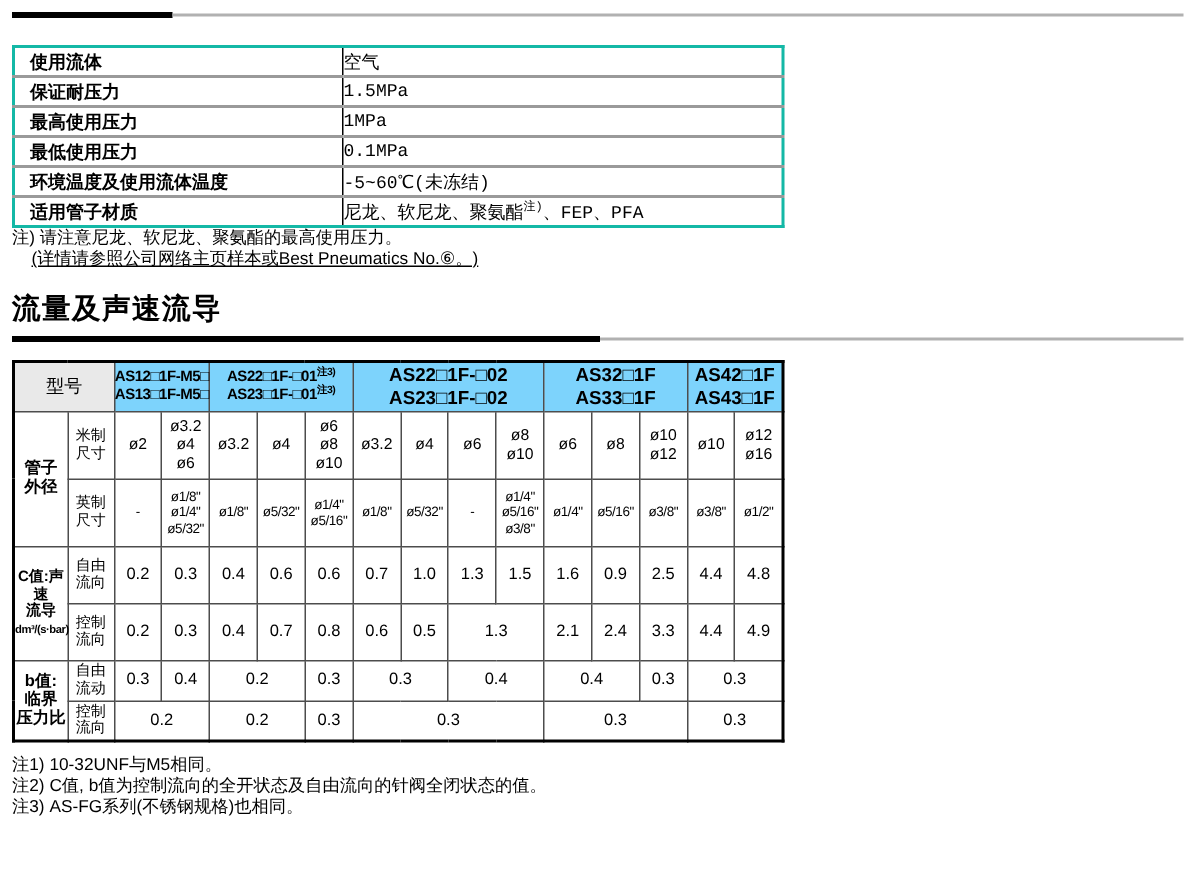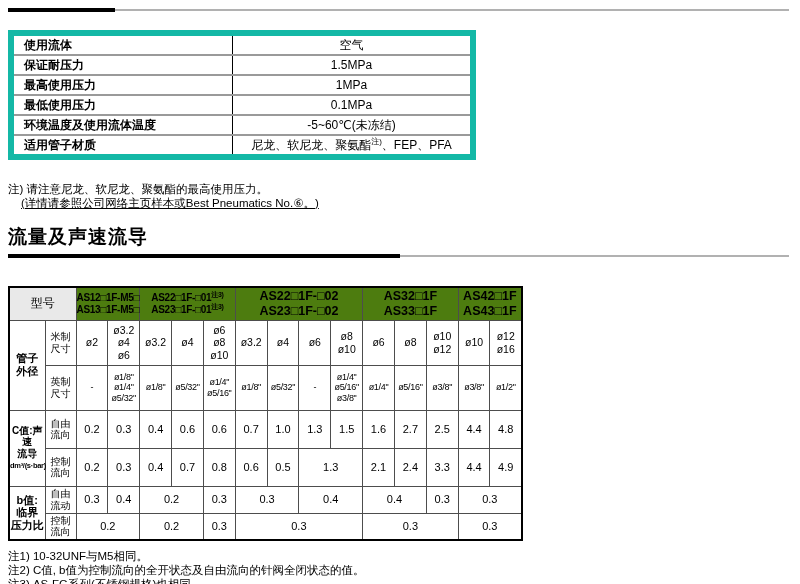--- a/index.html
+++ b/index.html
@@ -11,45 +11,45 @@
   .page{padding:3px 0 0 8px;}
 
   
   .sec-title{font-size:19px;font-weight:bold;letter-spacing:1px;line-height:24px;}
   .rule{display:flex;width:781px;margin-top:5px;}
   .rule-b{height:4px;background:#000;}
   .rule-g{flex:1;height:2px;background:#b1b1b1;margin-top:1px;}
 
   
   table{border-collapse:collapse;}
-  .spec{width:468px;border:6px solid #14b8a6;margin-top:18px;table-layout:fixed;}
+  .spec{width:515px;border:2px solid #14b8a6;margin-top:18px;table-layout:fixed;}
   .spec td{height:18px;padding:0;font-size:12px;}
   .spec tr + tr td{border-top:2px solid #9a9a9a;}
   .spec .sl{font-weight:bold;width:208px;padding-left:10px;border-right:1px solid #000;}
-  .spec .sv{text-align:center;}
+  .spec .sv{text-align:left;font-family:Liberation Mono, monospace;}
   .spec sup,.sup{font-size:8px;vertical-align:top;position:relative;top:-1px;}
 
-  .spec-notes{margin-top:22px;font-size:11.5px;line-height:14px;}
+  .spec-notes{margin-top:0;font-size:11.5px;line-height:14px;}
   .spec-notes .ind{padding-left:13px;text-decoration:underline;}
 
   .sec2{margin-top:15px;}
 
   
-  .flow{width:515px;border:2px solid #000;margin-top:28px;table-layout:fixed;}
+  .flow{width:515px;border:2px solid #000;margin-top:12px;table-layout:fixed;}
   .flow td{border:1px solid #4d4d4d;text-align:center;vertical-align:middle;
            padding:0;font-size:11px;line-height:1.15;}
   .flow tr:nth-child(1){height:33px;}
   .flow tr:nth-child(2){height:45px;}
   .flow tr:nth-child(3){height:45px;}
   .flow tr:nth-child(4){height:38px;}
   .flow tr:nth-child(5){height:38px;}
   .flow tr:nth-child(6){height:27px;}
   .flow tr:nth-child(7){height:27px;}
   .flow .corner{background:#e9e9e9;font-size:12px;}
-  .flow .model{background:#4d7c0f;font-weight:bold;font-size:12.5px;line-height:1.2;}
+  .flow .model{background:#7dd3fc;font-weight:bold;font-size:12.5px;line-height:1.2;}
   .flow .model.compact{font-size:10px;letter-spacing:-0.3px;}
   .flow .model sup{font-size:7px;vertical-align:top;position:relative;top:-1px;}
   .flow .glabel{font-weight:bold;font-size:11px;}
   .flow .glabel.c-label{font-size:10px;}
   .flow .glabel .unit{font-weight:bold;font-size:7.5px;letter-spacing:-0.3px;}
   .flow .slabel{font-size:10px;}
   .flow tr:nth-child(2) .dcell{font-size:10.5px;}
   .flow tr:nth-child(3) .dcell{font-size:9px;letter-spacing:-0.3px;}
 
   .footnotes{margin-top:8px;font-size:11.5px;line-height:14px;}
@@ -159,21 +159,21 @@
           <td class="dcell">0.2</td>
           <td class="dcell">0.3</td>
           <td class="dcell">0.4</td>
           <td class="dcell">0.6</td>
           <td class="dcell">0.6</td>
           <td class="dcell">0.7</td>
           <td class="dcell">1.0</td>
           <td class="dcell">1.3</td>
           <td class="dcell">1.5</td>
           <td class="dcell">1.6</td>
-          <td class="dcell">2.7</td>
+          <td class="dcell">0.9</td>
           <td class="dcell">2.5</td>
           <td class="dcell">4.4</td>
           <td class="dcell">4.8</td>
         </tr>
         <tr>
           <td class="slabel">控制<br>流向</td>
           <td class="dcell">0.2</td>
           <td class="dcell">0.3</td>
           <td class="dcell">0.4</td>
           <td class="dcell">0.7</td>

